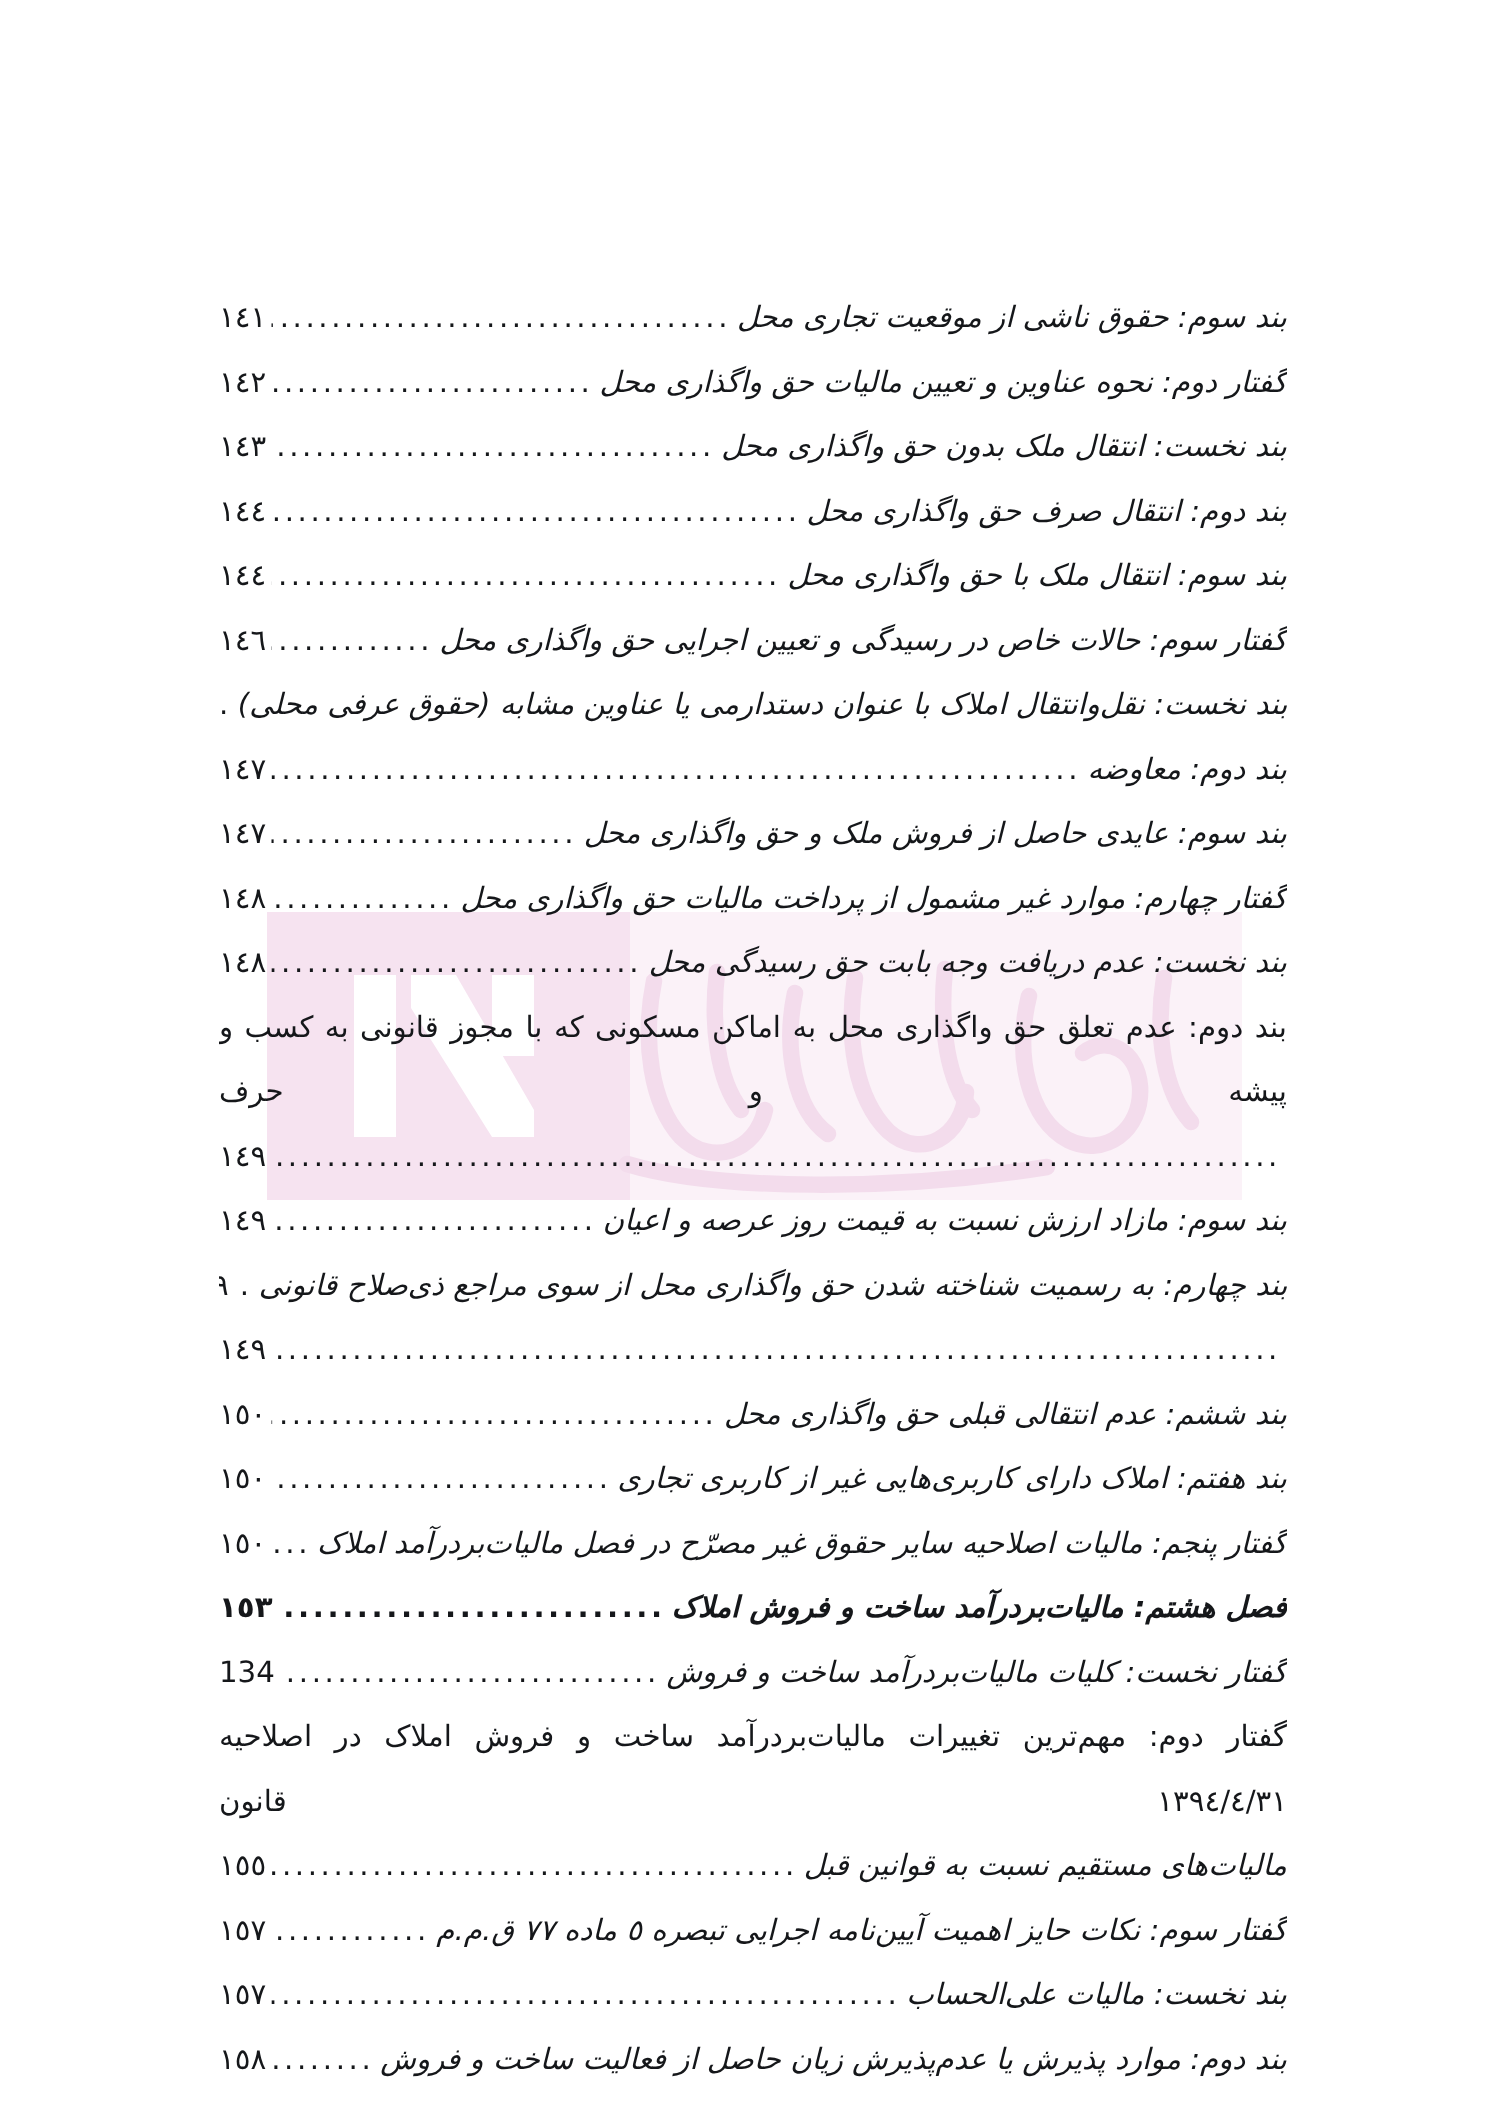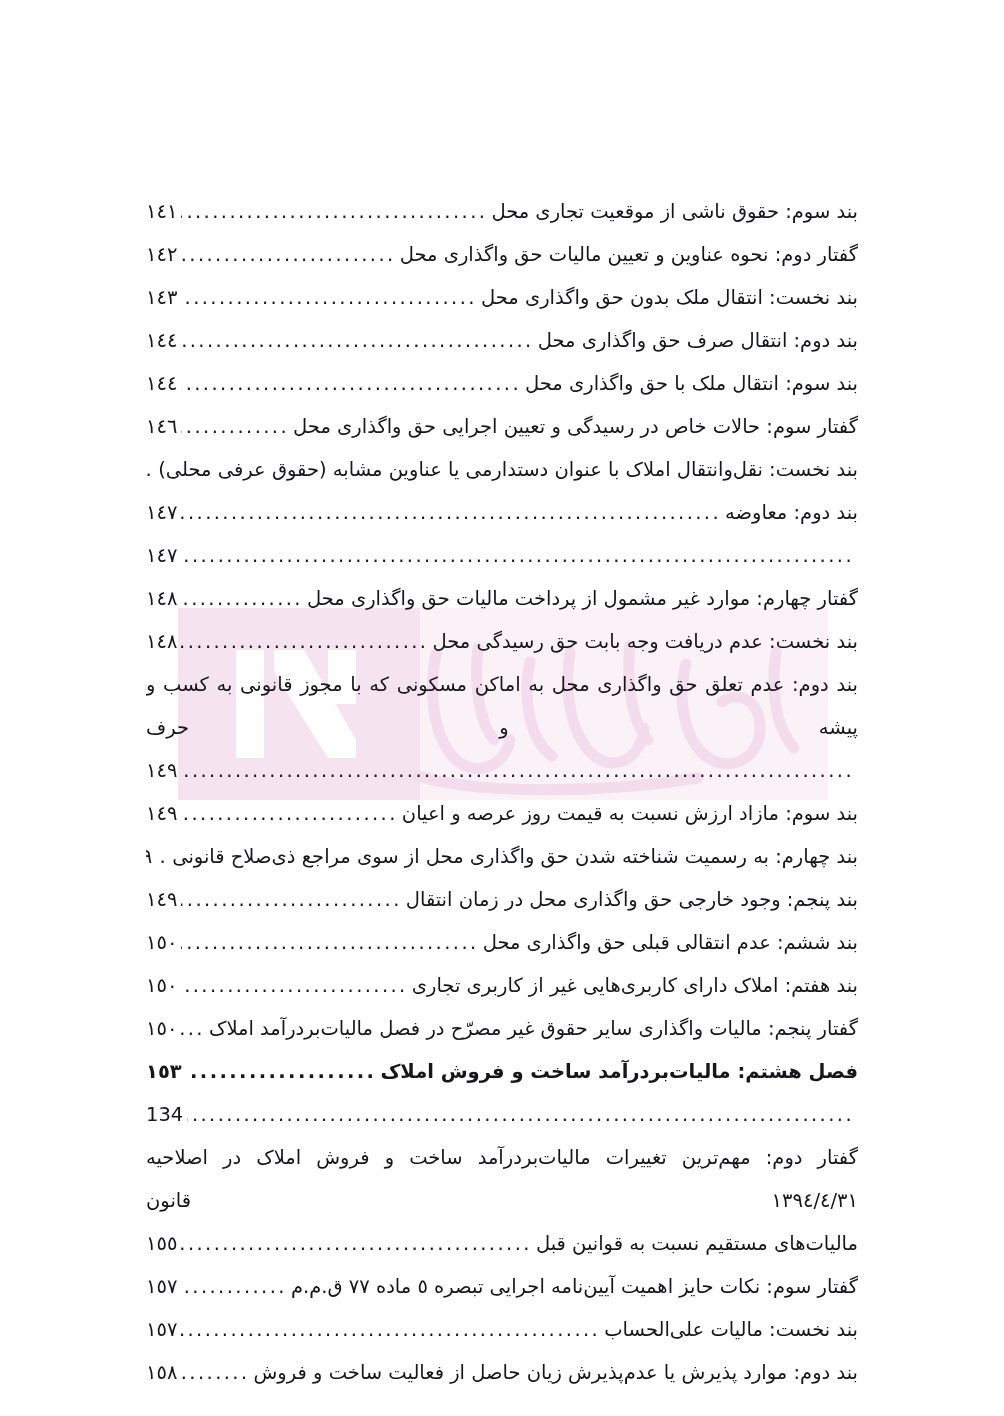--- a/index.html
+++ b/index.html
@@ -76,20 +76,21 @@
   .entry-row {
     display: flex;
     flex-direction: row;
     align-items: baseline;
     width: 100%;
     direction: rtl;
   }
   .entry-title {
     flex: 0 0 auto;
     white-space: nowrap;
+    font-style: italic;
   }
   .entry-dots {
     flex: 1 1 auto;
     overflow: hidden;
     white-space: nowrap;
     margin: 0 4px;
     letter-spacing: 2.4px;
     color: #15171a;
     font-size: 19.5px;
     min-width: 12px;
@@ -190,20 +191,21 @@
       </div>
       <div class="toc-entry">
         <div class="entry-row">
           <span class="entry-title">بند دوم: معاوضه</span>
           <span class="entry-dots">....................................................................................................</span>
           <span class="entry-page">١٤٧</span>
         </div>
       </div>
       <div class="toc-entry">
         <div class="entry-row">
+          <span class="entry-title">بند سوم: عایدی حاصل از فروش ملک و حق واگذاری محل</span>
           <span class="entry-dots">....................................................................................................</span>
           <span class="entry-page">١٤٧</span>
         </div>
       </div>
       <div class="toc-entry">
         <div class="entry-row">
           <span class="entry-title">گفتار چهارم: موارد غیر مشمول از پرداخت مالیات حق واگذاری محل</span>
           <span class="entry-dots">....................................................................................................</span>
           <span class="entry-page">١٤٨</span>
         </div>
@@ -231,55 +233,55 @@
       </div>
       <div class="toc-entry">
         <div class="entry-row">
           <span class="entry-title">بند چهارم: به رسمیت شناخته شدن حق واگذاری محل از سوی مراجع ذی‌صلاح قانونی</span>
           <span class="entry-dots">....................................................................................................</span>
           <span class="entry-page">١٤٩</span>
         </div>
       </div>
       <div class="toc-entry">
         <div class="entry-row">
-          <span class="entry-title">بند پنجم: وجود خارجی حق واگذاری محل در زمان انتقال</span>
           <span class="entry-dots">....................................................................................................</span>
           <span class="entry-page">١٤٩</span>
         </div>
       </div>
       <div class="toc-entry">
         <div class="entry-row">
           <span class="entry-title">بند ششم: عدم انتقالی قبلی حق واگذاری محل</span>
           <span class="entry-dots">....................................................................................................</span>
           <span class="entry-page">١٥٠</span>
         </div>
       </div>
       <div class="toc-entry">
         <div class="entry-row">
           <span class="entry-title">بند هفتم: املاک دارای کاربری‌هایی غیر از کاربری تجاری</span>
           <span class="entry-dots">....................................................................................................</span>
           <span class="entry-page">١٥٠</span>
         </div>
       </div>
       <div class="toc-entry">
         <div class="entry-row">
-          <span class="entry-title">گفتار پنجم: مالیات واگذاری سایر حقوق غیر مصرّح در فصل مالیات‌بردرآمد املاک</span>
+          <span class="entry-title">گفتار پنجم: مالیات اصلاحیه سایر حقوق غیر مصرّح در فصل مالیات‌بردرآمد املاک</span>
           <span class="entry-dots">....................................................................................................</span>
           <span class="entry-page">١٥٠</span>
         </div>
       </div>
       <div class="toc-entry bold">
         <div class="entry-row">
           <span class="entry-title">فصل هشتم: مالیات‌بردرآمد ساخت و فروش املاک</span>
           <span class="entry-dots">....................................................................................................</span>
           <span class="entry-page">١٥٣</span>
         </div>
       </div>
       <div class="toc-entry">
         <div class="entry-row">
+          <span class="entry-title">گفتار نخست: کلیات مالیات‌بردرآمد ساخت و فروش</span>
           <span class="entry-dots">....................................................................................................</span>
           <span class="entry-page">134</span>
         </div>
       </div>
       <div class="toc-entry">
         <div class="entry-wrap-first">گفتار دوم: مهم‌ترین تغییرات مالیات‌بردرآمد ساخت و فروش املاک در اصلاحیه ١٣٩٤/٤/٣١ قانون</div>
         <div class="entry-row">
           <span class="entry-title">مالیات‌های مستقیم نسبت به قوانین قبل</span>
           <span class="entry-dots">....................................................................................................</span>
           <span class="entry-page">١٥٥</span>

